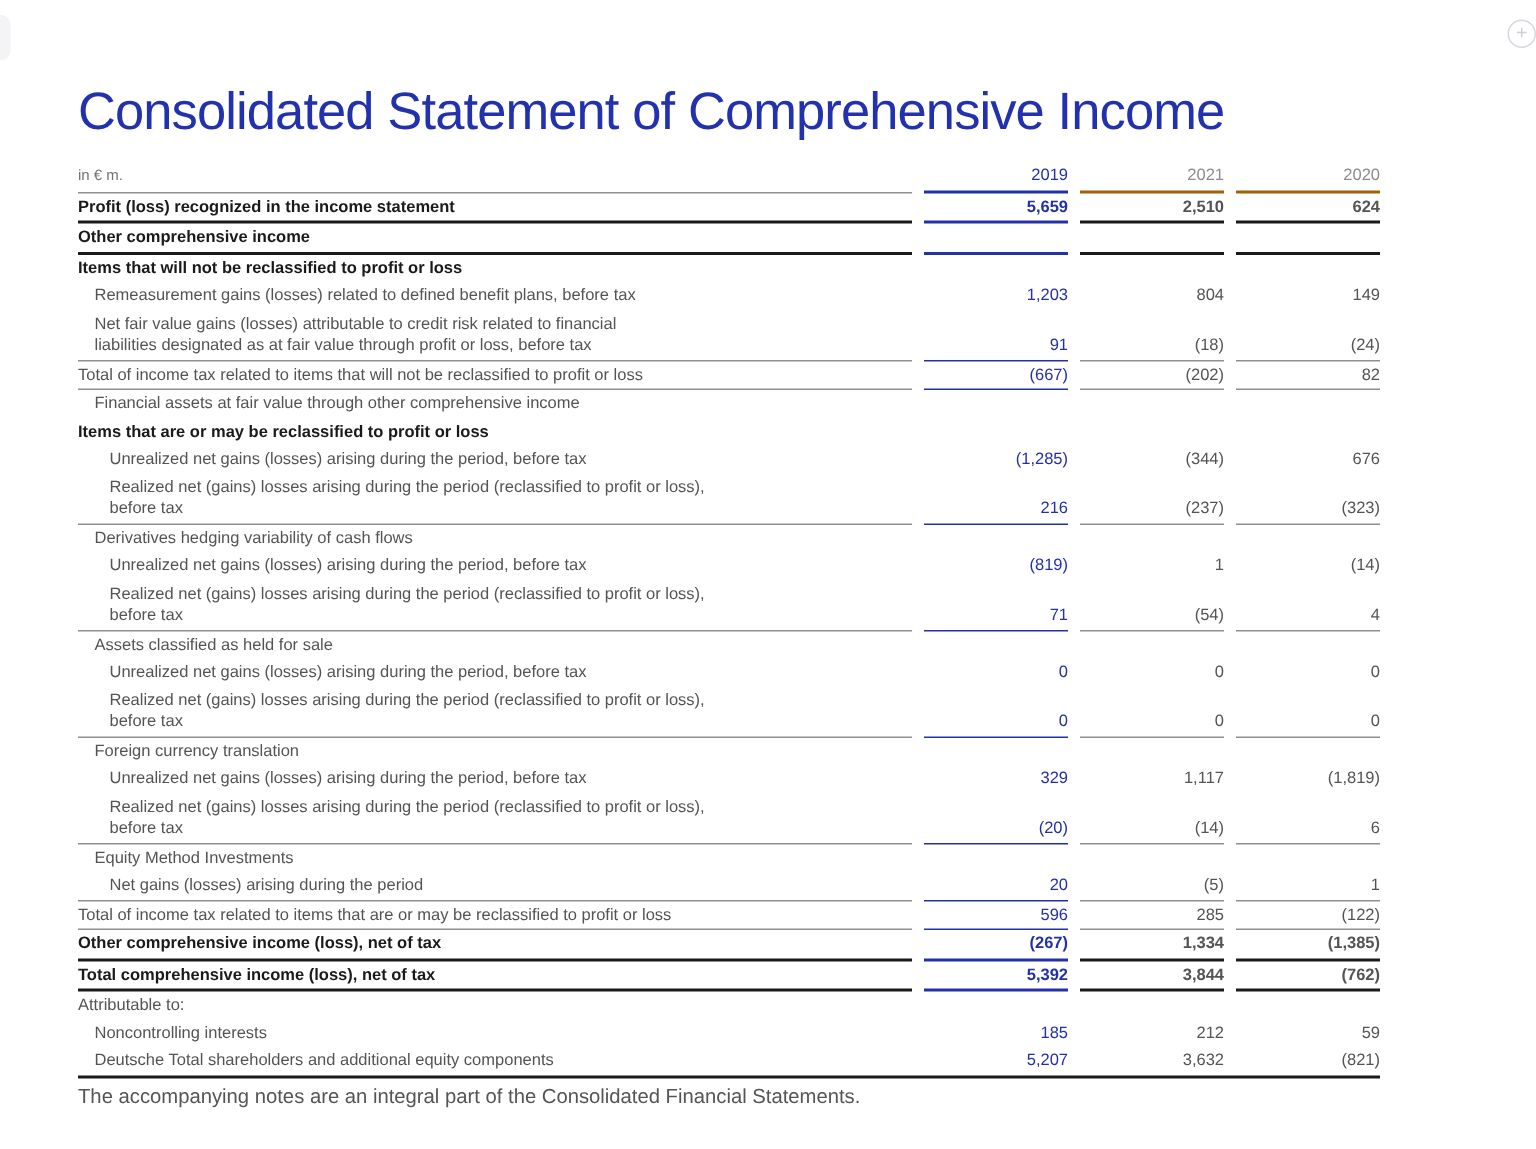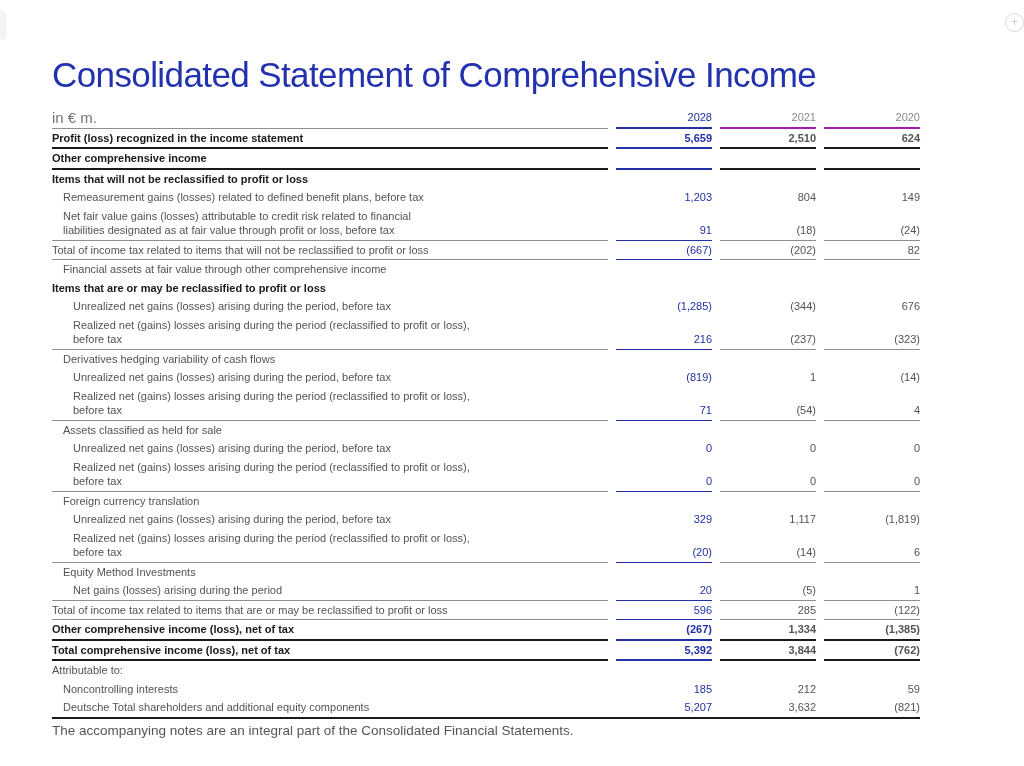--- a/index.html
+++ b/index.html
@@ -27,24 +27,24 @@
   .num{text-align:right;}
   .blue{color:#2231a5;}
   .bold{font-weight:700;}
   td.lab .bold{color:#1a1a1a;}
   .ind1{padding-left:11px;}
   .ind2{padding-left:21px;}
   .u-thin{border-bottom:1px solid #8f8f8f;}
   .u-thick{border-bottom:2.5px solid #1a1a1a;}
   .u-thin-b{border-bottom:1.5px solid #2231a5;}
   .u-thick-b{border-bottom:2.5px solid #2231a5;}
-  .u-hdr{border-bottom:2px solid #a21caf;}
+  .u-hdr{border-bottom:2px solid #a16207;}
   .u-hdr-b{border-bottom:2px solid #2231a5;}
   tr.full-rule td{border-bottom:2px solid #1a1a1a;}
-  .unit{font-size:15px;color:#737373;}
+  .unit{font-size:10px;color:#737373;}
   .yr{text-align:right;font-size:11px;color:#8c8c8c;}
   .yr.blue{color:#2231a5;}
 
   .footnote{position:absolute;left:52px;top:709px;font-size:13.5px;
        color:#555555;}
 </style>
 </head>
 <body>
 
 <div class="page-edge"></div>
@@ -59,21 +59,21 @@
       <col class="c-num">
       <col class="c-num">
       <col class="c-num">
   </colgroup>
   <thead>
     <tr>
       <td class="lab">
           <div class="in unit u-thin">in € m.</div>
         </td>
       <td>
-          <div class="in yr blue u-hdr-b">2028</div>
+          <div class="in yr blue u-hdr-b">2019</div>
         </td>
       <td>
           <div class="in yr u-hdr">2021</div>
         </td>
       <td>
           <div class="in yr u-hdr">2020</div>
         </td>
     </tr>
   </thead>
   <tbody>

